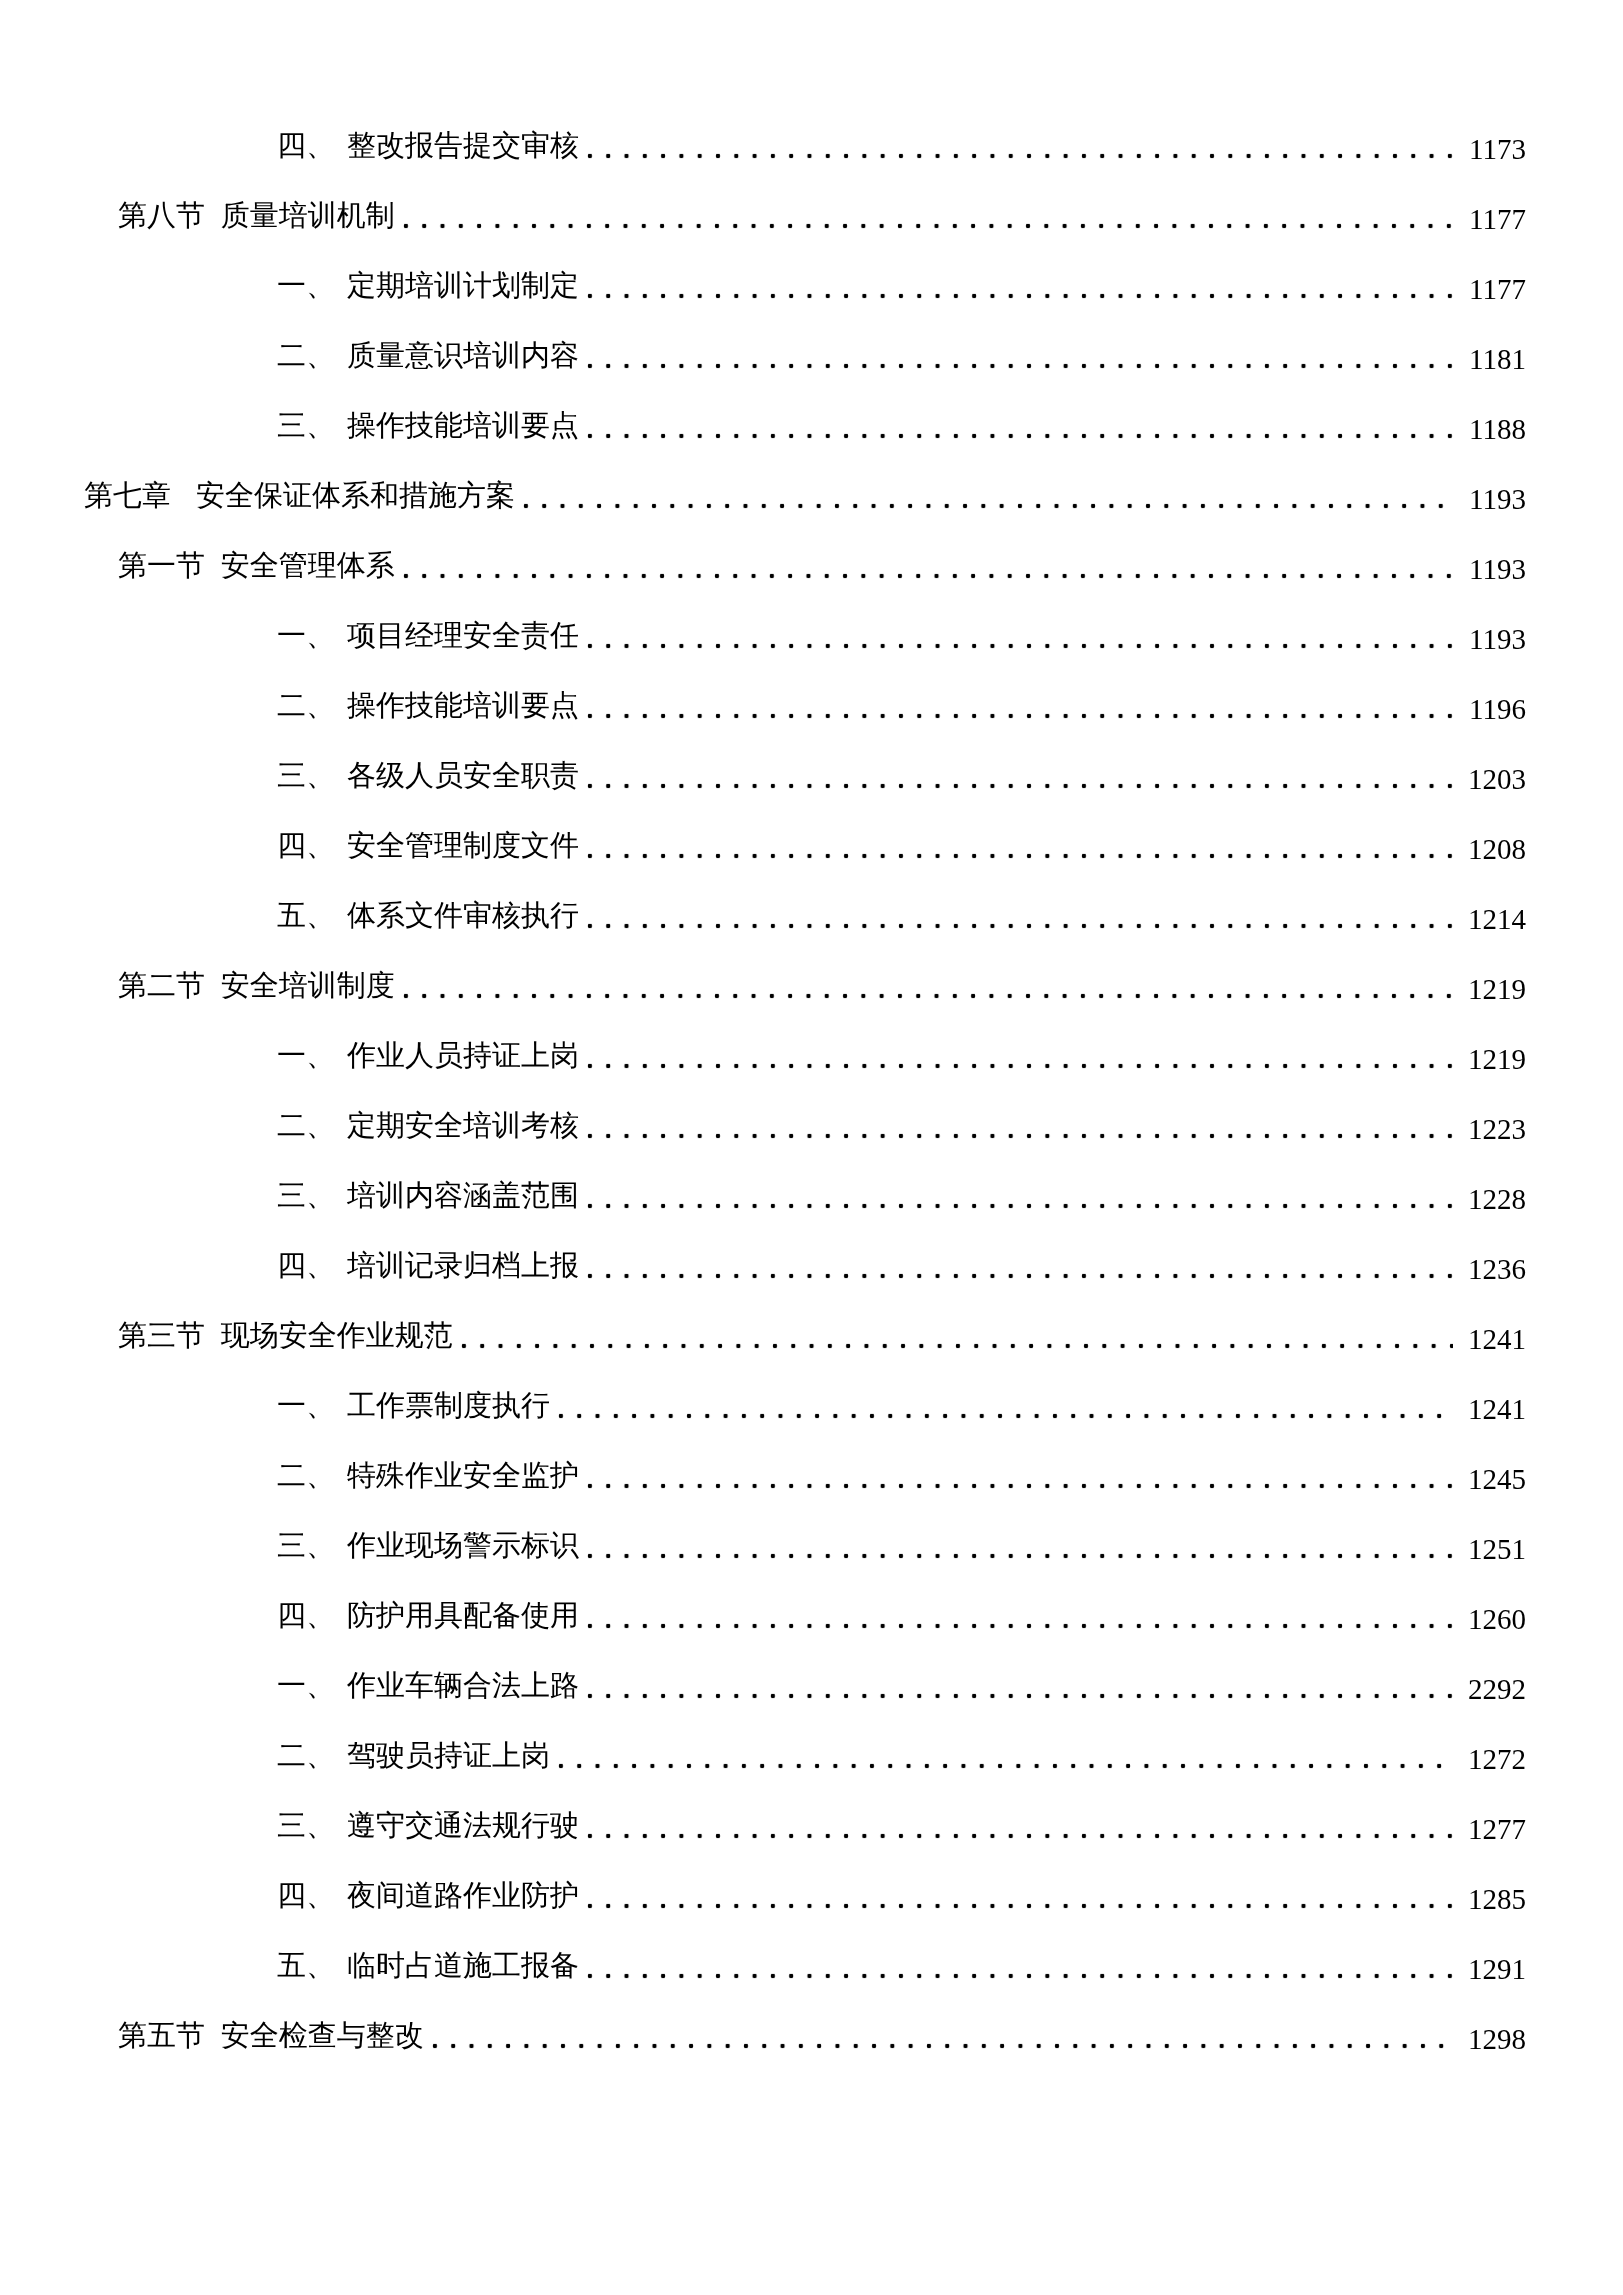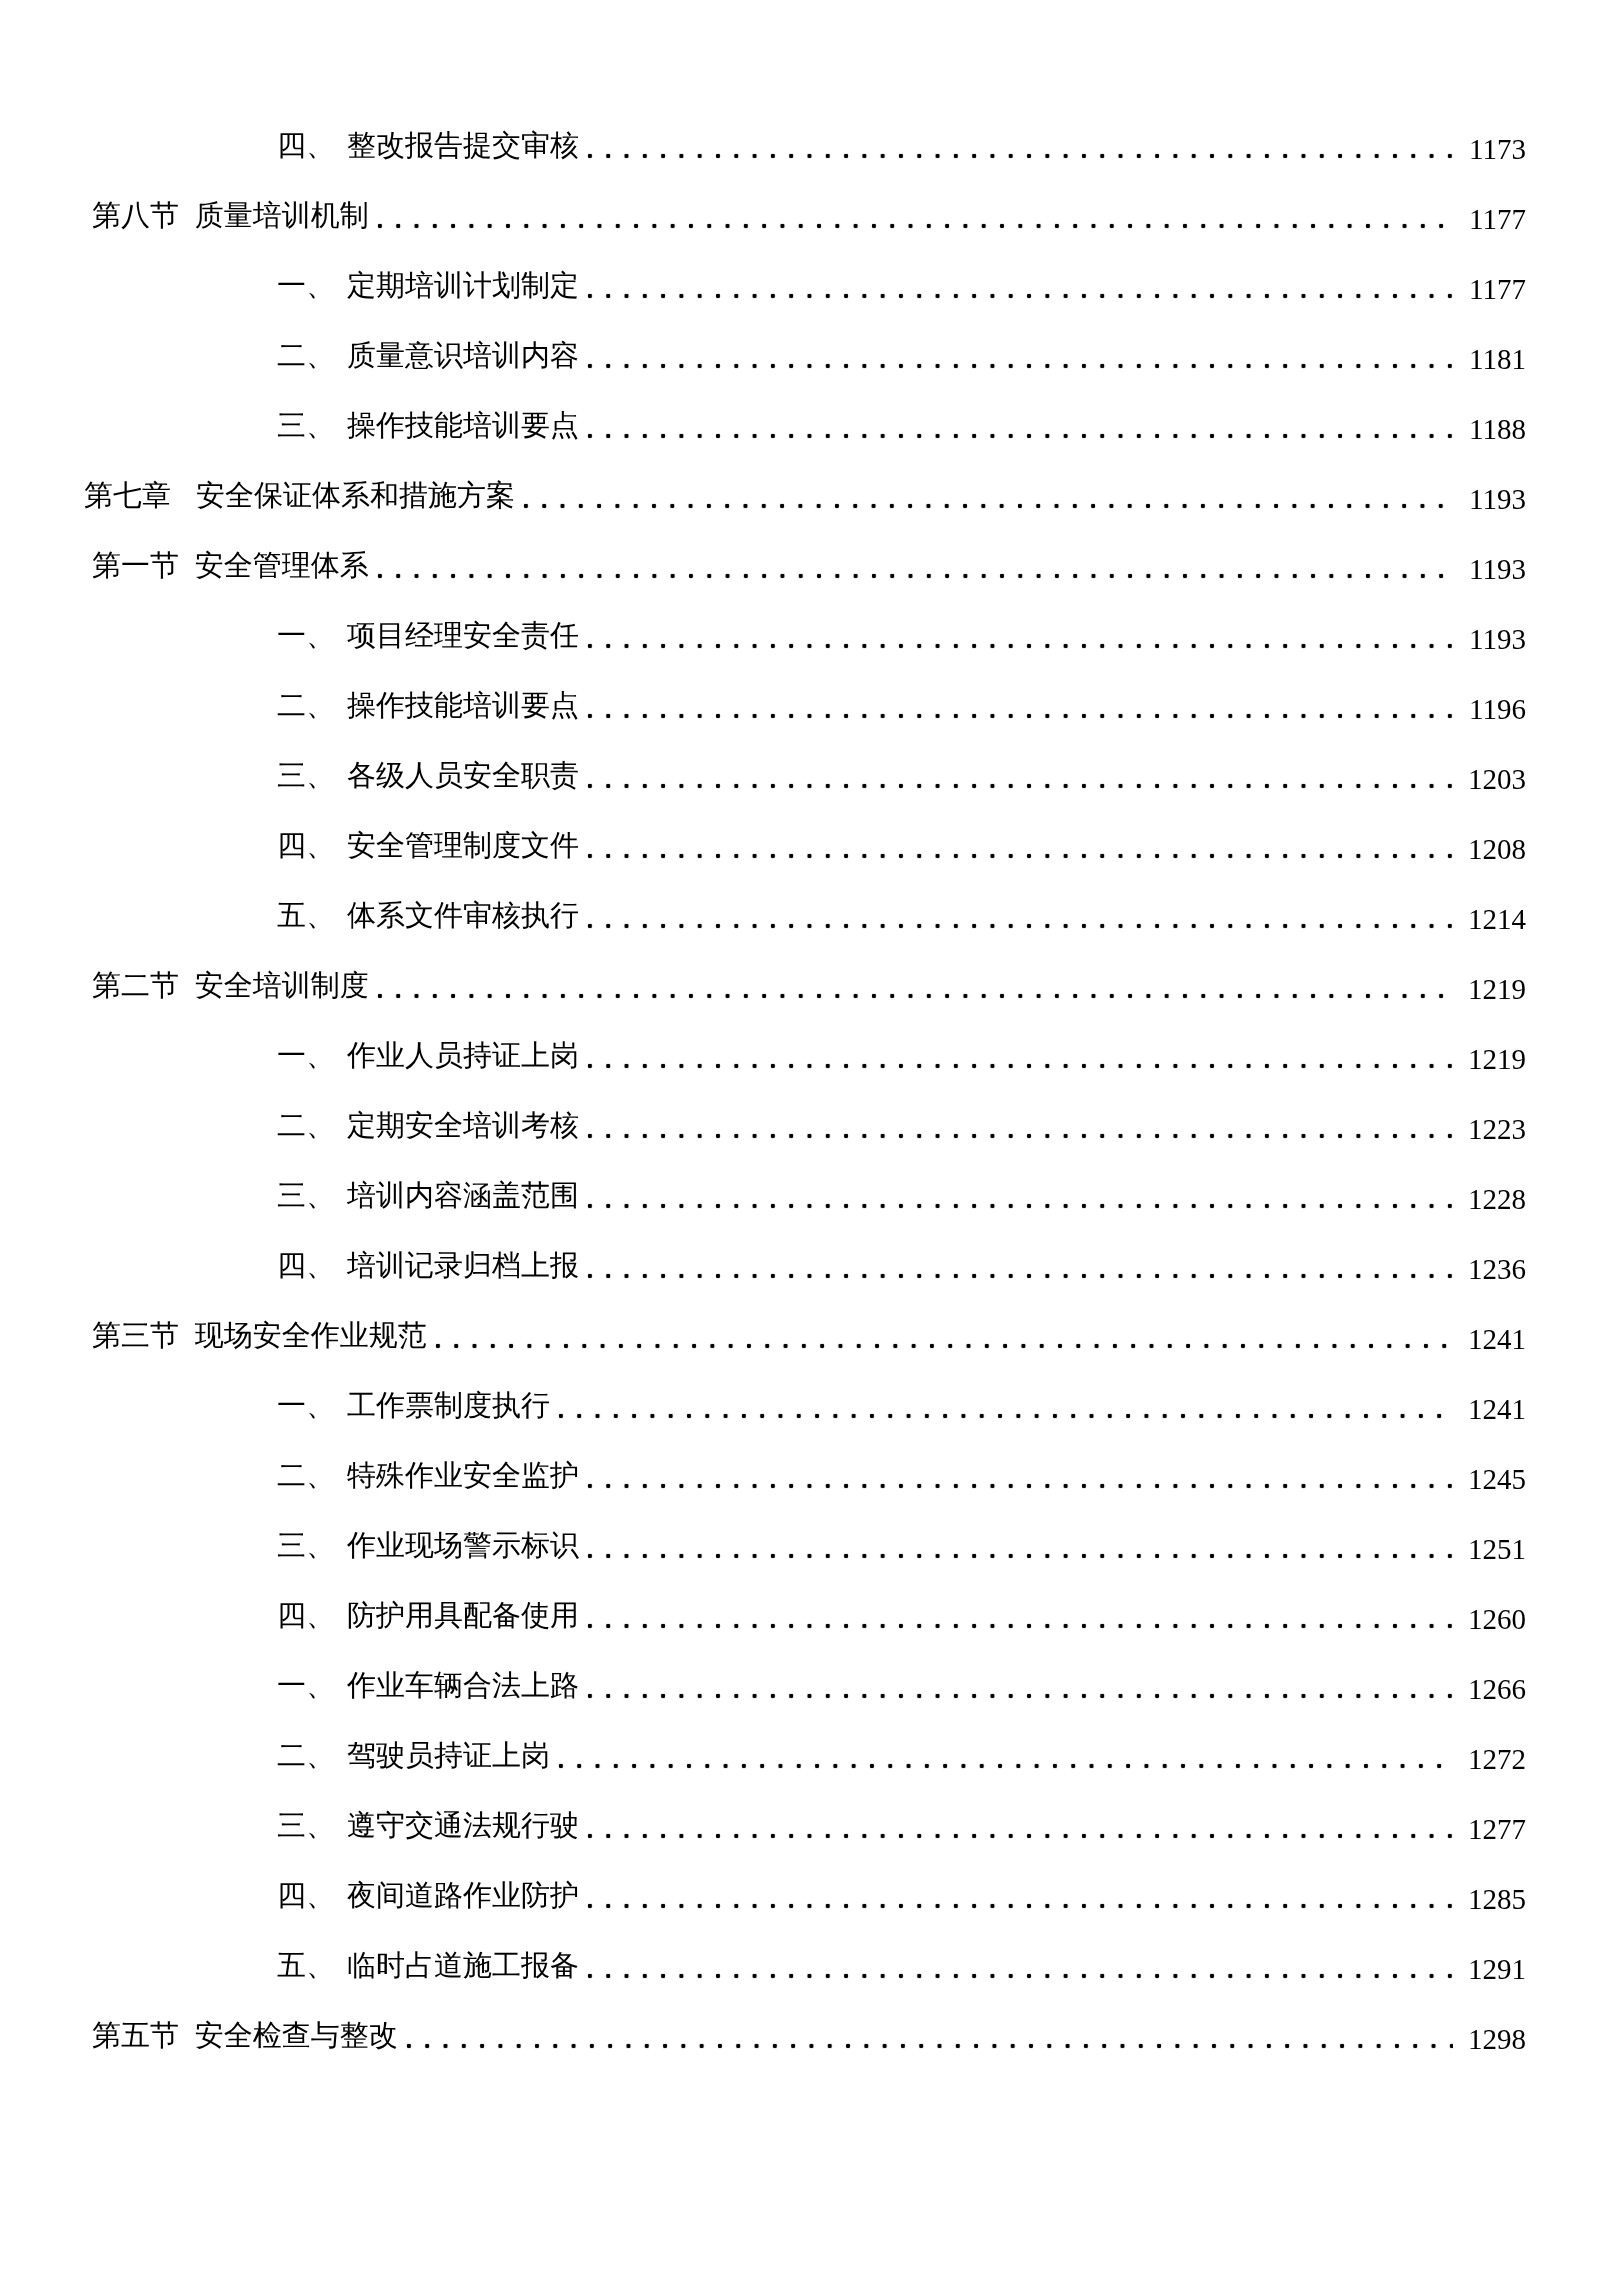--- a/index.html
+++ b/index.html
@@ -20,21 +20,21 @@
     width: 100%;
     padding: 96px 97px 0 0;
   }
   .toc-line {
     display: flex;
     align-items: flex-end;
     height: 70px;
     white-space: nowrap;
   }
   .level-chapter { padding-left: 84px; }
-  .level-section { padding-left: 92px; }
+  .level-section { padding-left: 118px; }
   .level-item    { padding-left: 277px; }
 
   .prefix { display: inline-block; }
   .level-item .prefix { width: 70px; }
   .level-chapter .prefix { margin-right: 25px; }
   .level-section .prefix { margin-right: 15.7px; }
 
   .title { display: inline-block; }
 
   .dots {
@@ -187,21 +187,21 @@
     <div class="toc-line level-item">
     <span class="prefix">四、</span>
       <span class="title">防护用具配备使用</span>
       <span class="dots"></span>
       <span class="page-num">1260</span>
   </div>
     <div class="toc-line level-item">
     <span class="prefix">一、</span>
       <span class="title">作业车辆合法上路</span>
       <span class="dots"></span>
-      <span class="page-num">1266</span>
+      <span class="page-num">2292</span>
   </div>
     <div class="toc-line level-item">
     <span class="prefix">二、</span>
       <span class="title">驾驶员持证上岗</span>
       <span class="dots"></span>
       <span class="page-num">1272</span>
   </div>
     <div class="toc-line level-item">
     <span class="prefix">三、</span>
       <span class="title">遵守交通法规行驶</span>

